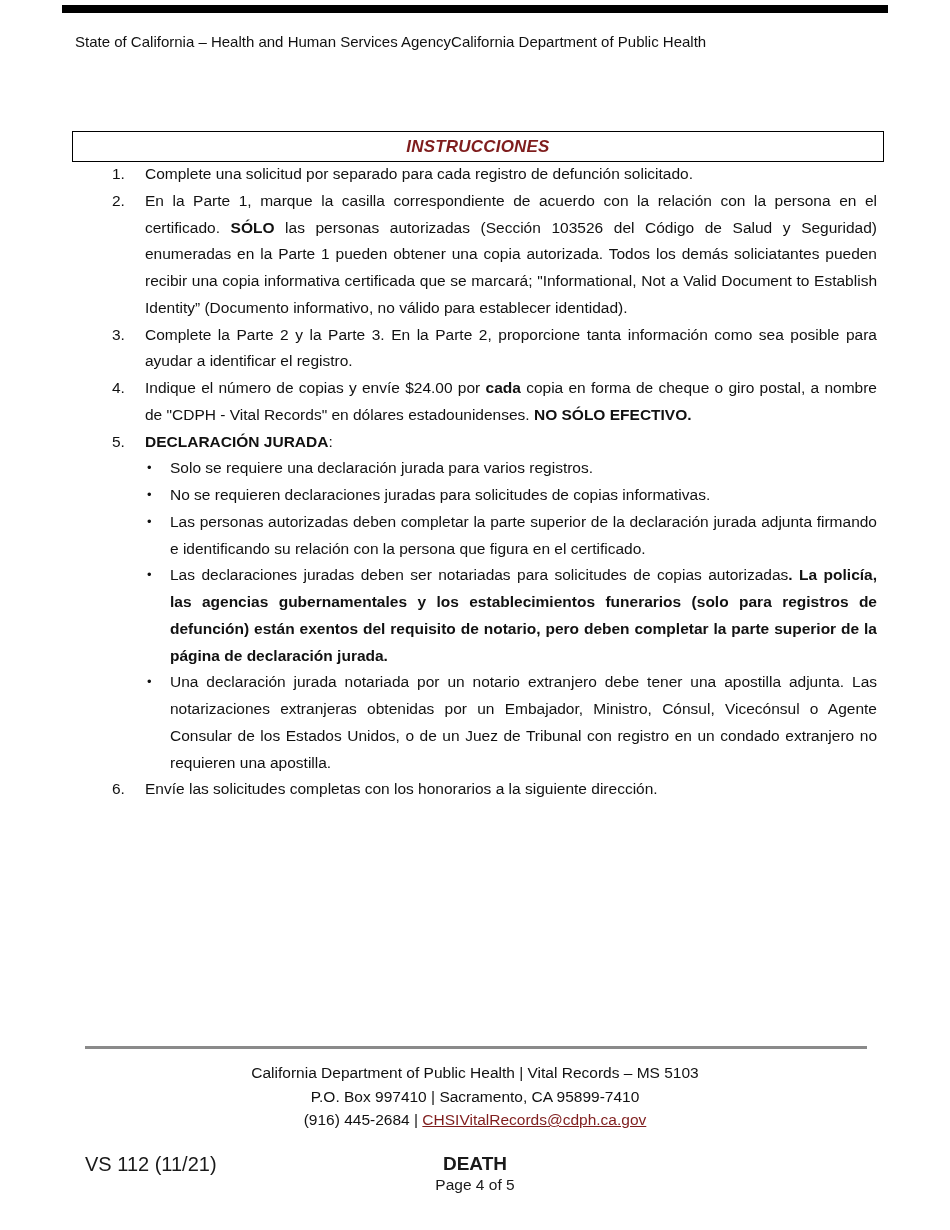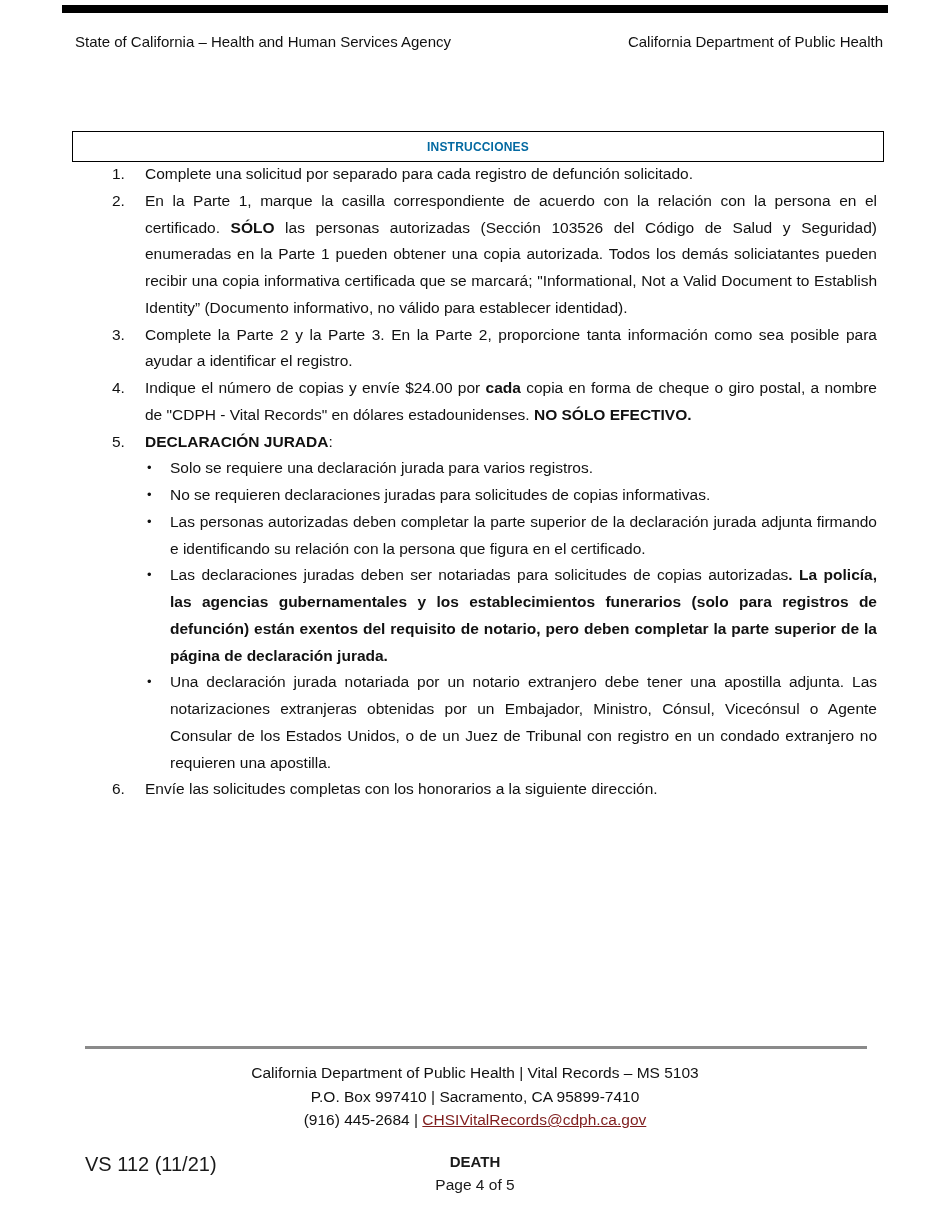--- a/index.html
+++ b/index.html
@@ -19,40 +19,41 @@
     left: 62px; top: 5px;
     width: 826px; height: 8px;
     background: #000000;
   }
 
   .header-row {
     position: absolute;
     left: 75px; top: 33px;
     width: 808px;
     display: flex;
-    justify-content: space-between;
+    justify-content: flex-start;
     font-size: 15px;
     color: #111111;
     white-space: nowrap;
   }
 
   .title-box {
     position: absolute;
     left: 72px; top: 131px;
     width: 812px; height: 31px;
     border: 1px solid #000000;
     display: flex;
     align-items: center;
     justify-content: center;
   }
   .title-box h1 {
-    font-size: 12px;
+    font-size: 17px;
     font-weight: bold;
     letter-spacing: 0.2px;
-    color: #0369a1;
+    color: #7f1d1d;
+    font-style: italic;
   }
 
   .instruction-list {
     position: absolute;
     left: 112px; top: 161px;
     width: 765px;
     font-size: 15.5px;
     line-height: 26.75px;
     color: #111111;
   }
@@ -92,21 +93,21 @@
   .form-number {
     position: absolute;
     left: 85px; top: 1153px;
     font-size: 20px;
   }
   .doc-type {
     position: absolute;
     left: 0; top: 1153px;
     width: 950px;
     text-align: center;
-    font-size: 15px;
+    font-size: 19px;
     font-weight: bold;
   }
   .page-number {
     position: absolute;
     left: 0; top: 1176px;
     width: 950px;
     text-align: center;
     font-size: 15.5px;
   }
 </style>

